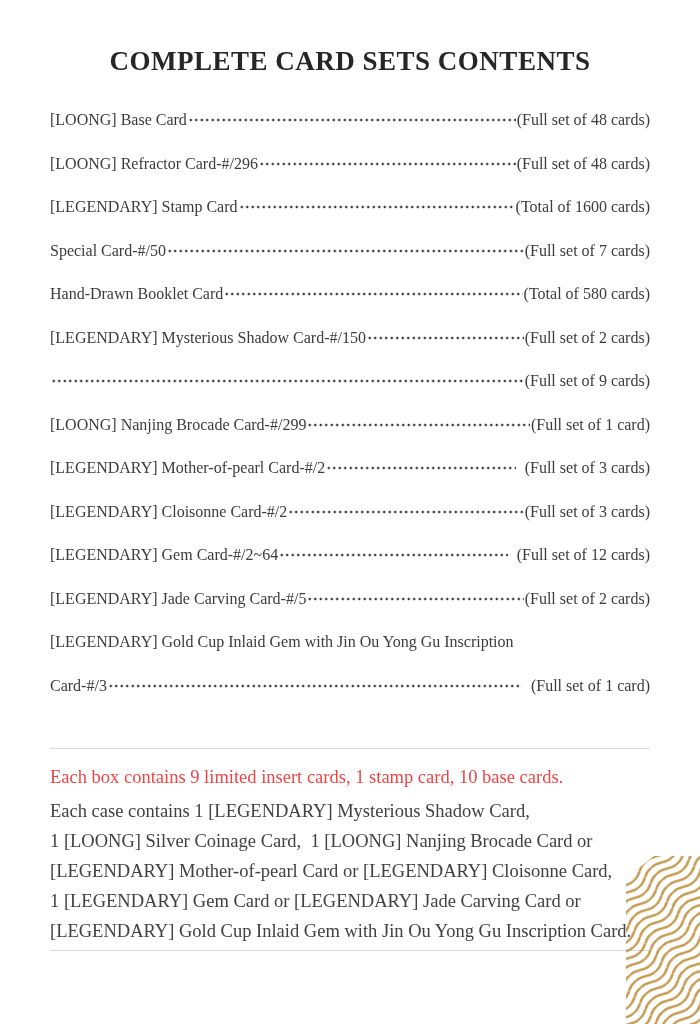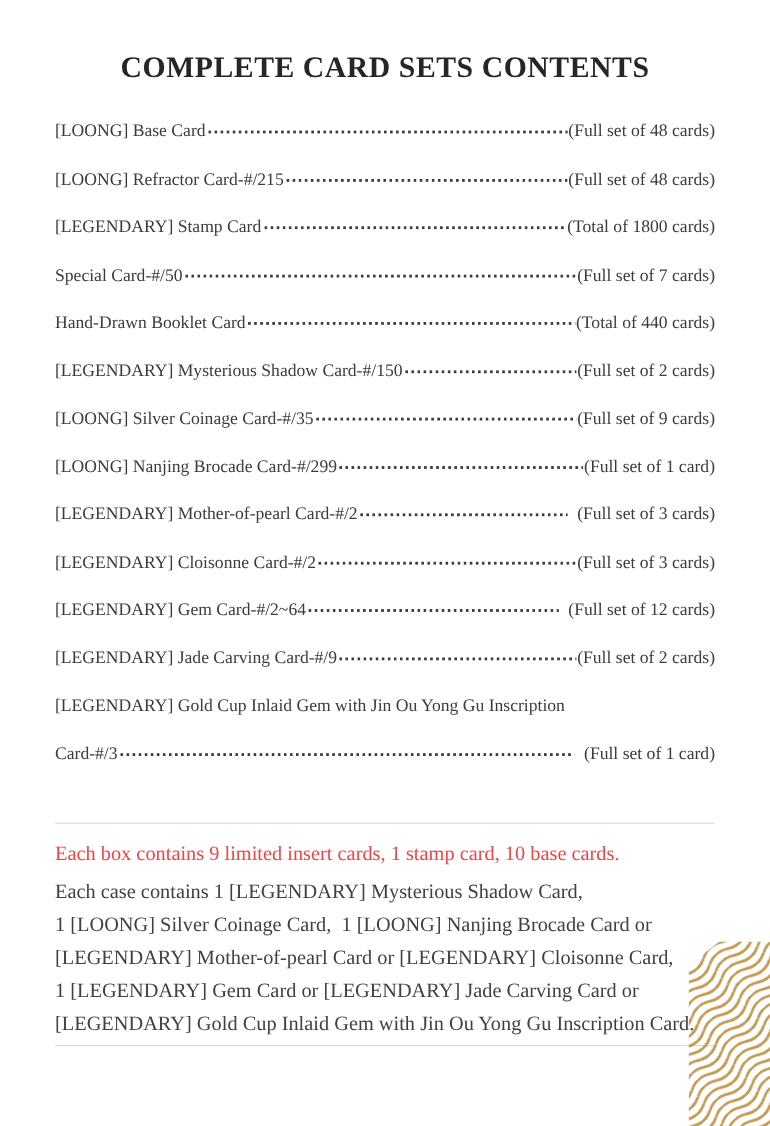--- a/index.html
+++ b/index.html
@@ -84,51 +84,50 @@
   <h1 class="title">COMPLETE CARD SETS CONTENTS</h1>
 
   <div class="list">
   <div class="row">
     <span class="label">[LOONG] Base Card</span>
     <span class="dots"></span>
     <span class="value">(Full set of 48 cards)</span>
   </div>
 
   <div class="row">
-    <span class="label">[LOONG] Refractor Card-#/215</span>
+    <span class="label">[LOONG] Refractor Card-#/296</span>
     <span class="dots"></span>
     <span class="value">(Full set of 48 cards)</span>
   </div>
 
   <div class="row">
     <span class="label">[LEGENDARY] Stamp Card</span>
     <span class="dots"></span>
-    <span class="value">(Total of 1800 cards)</span>
+    <span class="value">(Total of 1600 cards)</span>
   </div>
 
   <div class="row">
     <span class="label">Special Card-#/50</span>
     <span class="dots"></span>
     <span class="value">(Full set of 7 cards)</span>
   </div>
 
   <div class="row">
     <span class="label">Hand-Drawn Booklet Card</span>
     <span class="dots"></span>
-    <span class="value">(Total of 440 cards)</span>
+    <span class="value">(Total of 580 cards)</span>
   </div>
 
   <div class="row">
     <span class="label">[LEGENDARY] Mysterious Shadow Card-#/150</span>
     <span class="dots"></span>
     <span class="value">(Full set of 2 cards)</span>
   </div>
 
   <div class="row">
-    <span class="label">[LOONG] Silver Coinage Card-#/35</span>
     <span class="dots"></span>
     <span class="value">(Full set of 9 cards)</span>
   </div>
 
   <div class="row">
     <span class="label">[LOONG] Nanjing Brocade Card-#/299</span>
     <span class="dots"></span>
     <span class="value">(Full set of 1 card)</span>
   </div>
 
@@ -144,21 +143,21 @@
     <span class="value">(Full set of 3 cards)</span>
   </div>
 
   <div class="row">
     <span class="label">[LEGENDARY] Gem Card-#/2~64</span>
     <span class="dots"></span>
     <span class="value gap">(Full set of 12 cards)</span>
   </div>
 
   <div class="row">
-    <span class="label">[LEGENDARY] Jade Carving Card-#/9</span>
+    <span class="label">[LEGENDARY] Jade Carving Card-#/5</span>
     <span class="dots"></span>
     <span class="value">(Full set of 2 cards)</span>
   </div>
 
   <div class="row nodots">
     <span class="label">[LEGENDARY] Gold Cup Inlaid Gem with Jin Ou Yong Gu Inscription</span>
 
   </div>
 
   <div class="row">

